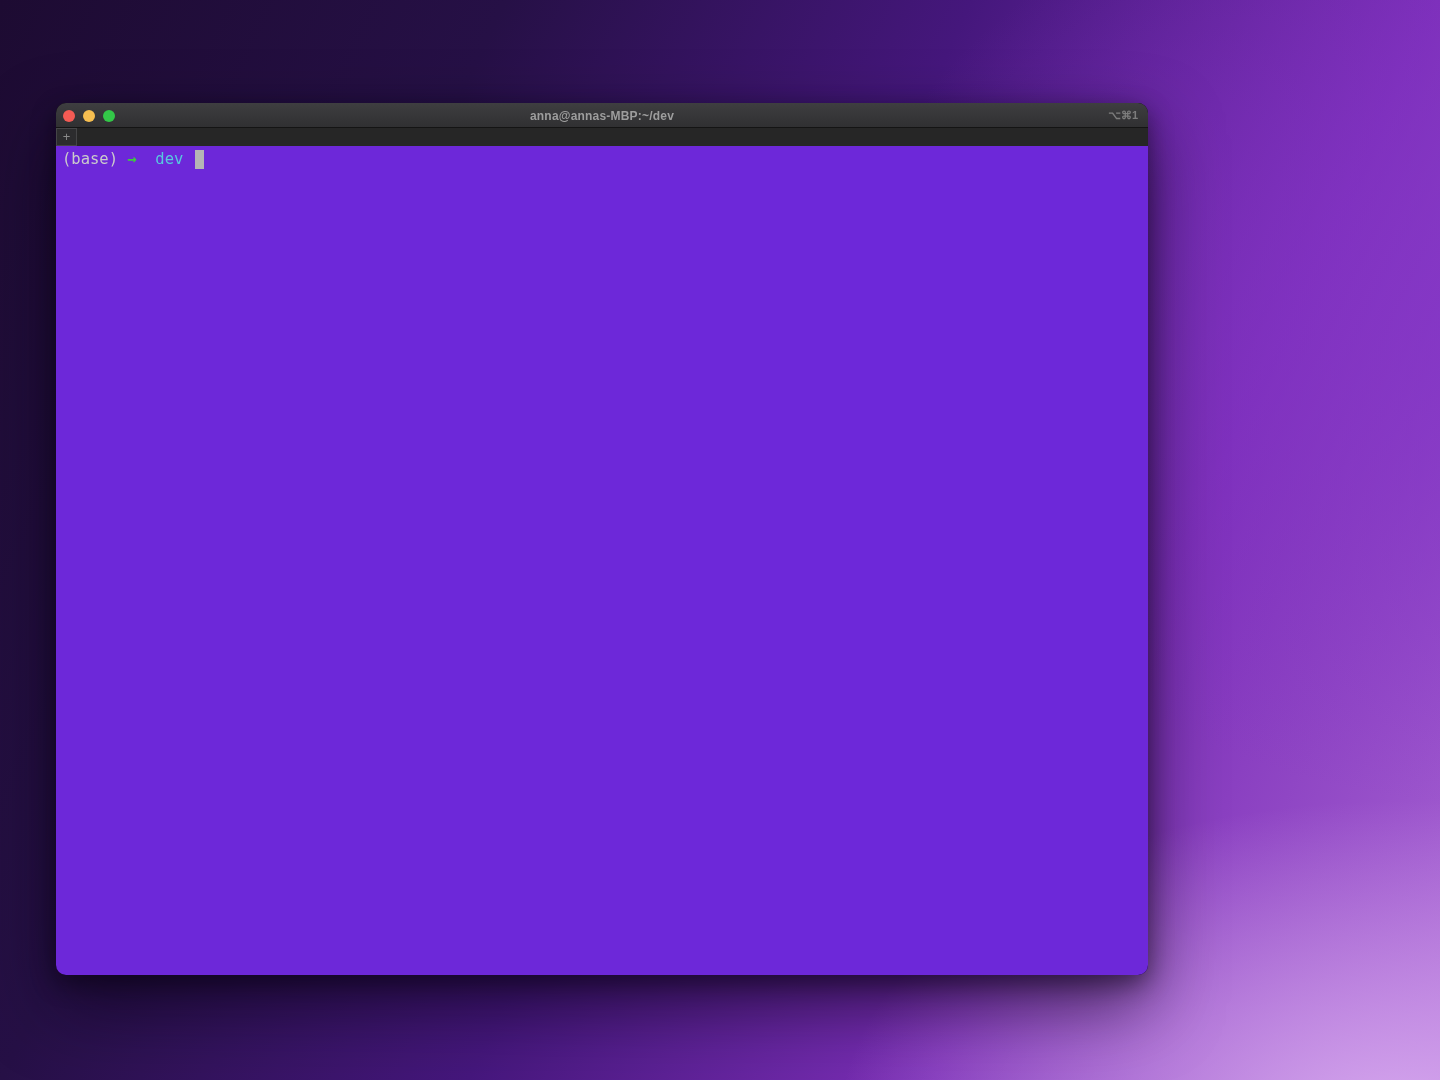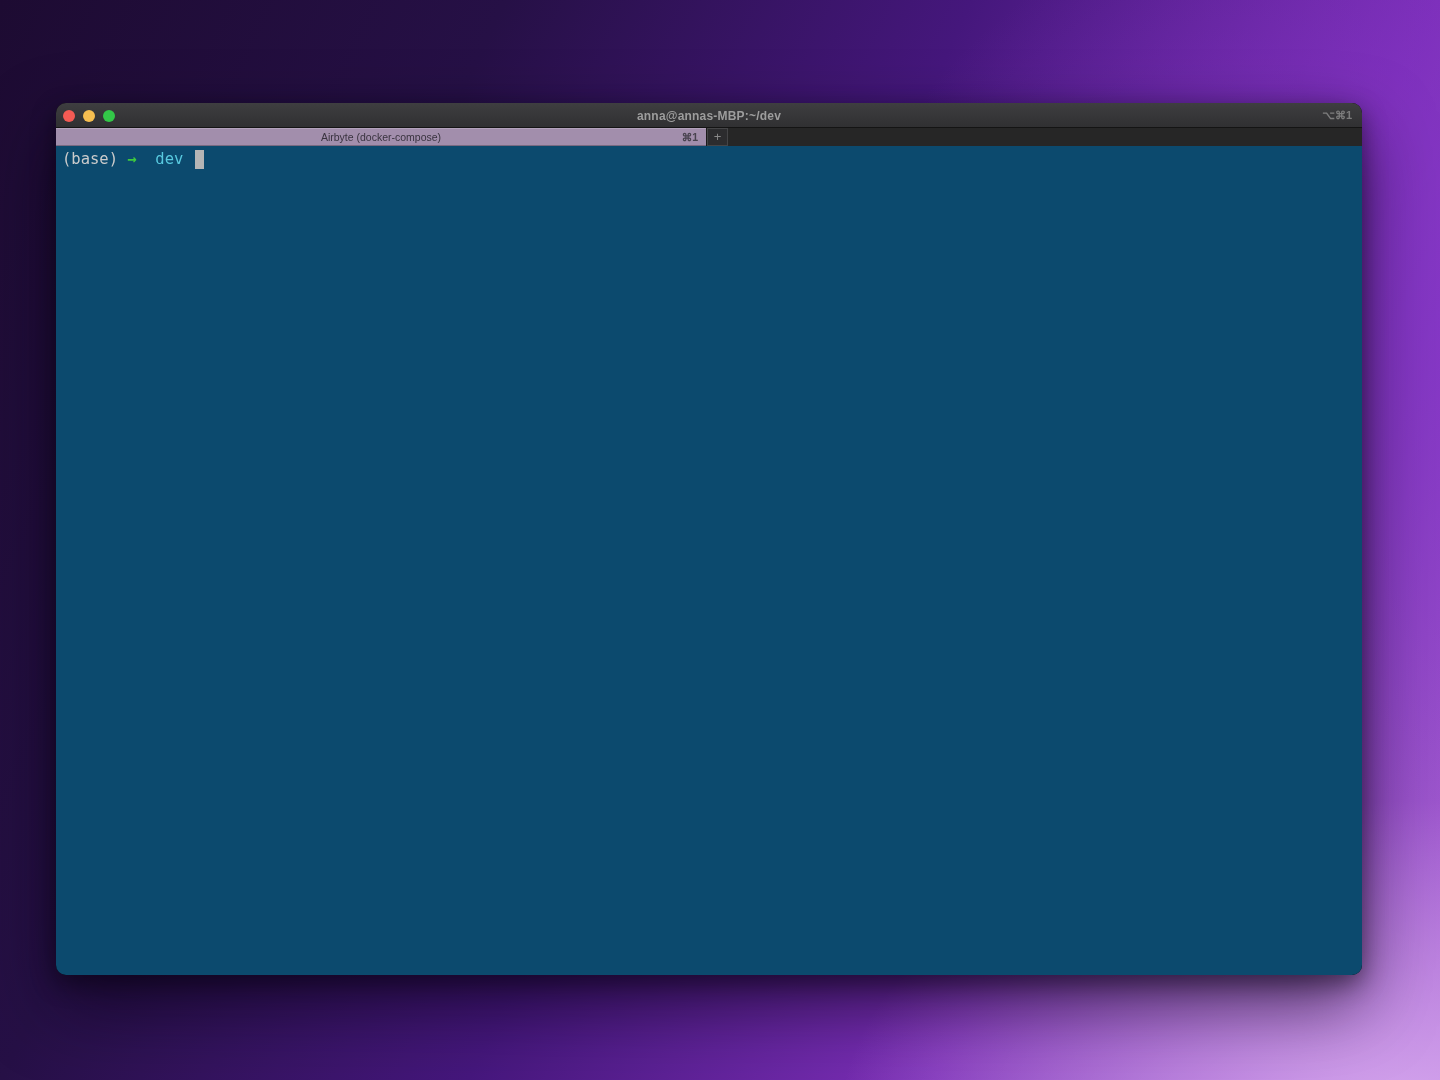--- a/index.html
+++ b/index.html
@@ -8,21 +8,21 @@
 
   .desktop {
     position:relative; width:1440px; height:1080px;
     background:
       radial-gradient(900px 520px at 97% 104%, rgba(216,171,239,0.95) 0%, rgba(216,171,239,0.0) 62%),
       radial-gradient(1100px 750px at 108% 30%, rgba(131,52,199,0.85) 0%, rgba(131,52,199,0.0) 65%),
       linear-gradient(115deg, #1d0b32 0%, #261046 26%, #45177c 50%, #7c2fb8 74%, #a864d4 100%);
   }
 
   .window {
-    position:absolute; left:56px; top:103px; width:1306px; height:872px;
+    position:absolute; left:56px; top:103px; width:1092px; height:872px;
     border-radius:10px; overflow:hidden;
     display:flex; flex-direction:column;
     box-shadow: 0 30px 70px rgba(8,0,20,0.60), 0 8px 24px rgba(0,0,0,0.45);
     background:#000;
   }
 
   
   .titlebar {
     position:relative; height:25px; flex:0 0 25px;
     background:linear-gradient(#3e3e40, #303032);
@@ -67,21 +67,21 @@
   .tab-dev .tab-shortcut { color:#ececec; font-weight:700; }
   .newtab {
     flex:0 0 21px; height:18px;
     display:flex; align-items:center; justify-content:center;
     background:#2c2c2e; color:#8a8a8a; font-size:13px; line-height:18px;
     box-shadow: inset 0 0 0 1px #454547;
   }
 
   
   .terminal {
-    flex:1 1 auto; background:#0c4a6e;
+    flex:1 1 auto; background:#6d28d9;
     padding:2px 0 0 6px;
     font-family:"DejaVu Sans Mono", monospace;
   }
   .term-line {
     font-size:15.5px; line-height:22px; white-space:pre;
     display:flex; align-items:center;
   }
   .prompt-env  { color:#cbcbcb; }
   .prompt-arrow{ color:#3ec93e; font-weight:bold; }
   .prompt-dir  { color:#58c9df; font-weight:normal; }
@@ -105,24 +105,20 @@
       <div class="traffic-lights">
         <span class="light" style="background-color: rgb(244, 91, 84);"></span>
         <span class="light" style="background-color: rgb(246, 190, 80);"></span>
         <span class="light" style="background-color: rgb(51, 199, 72);"></span>
       </div>
       <div class="titlebar-title">anna@annas-MBP:~/dev</div>
       <div class="titlebar-shortcut">⌥⌘1</div>
     </div>
 
     <div class="tabbar">
-      <div class="tab tab-airbyte" style="background-color: rgb(162, 142, 172);">
-        <span class="tab-label">Airbyte (docker-compose)</span>
-        <span class="tab-shortcut">⌘1</span>
-      </div>
       <div class="newtab">+</div>
     </div>
 
     <div class="terminal">
       <div class="term-line">
         <span class="prompt-env">(base) </span>
         <span class="prompt-arrow">→  </span>
         <span class="prompt-dir">dev </span>
         <span class="cursor-block"></span>
       </div>

